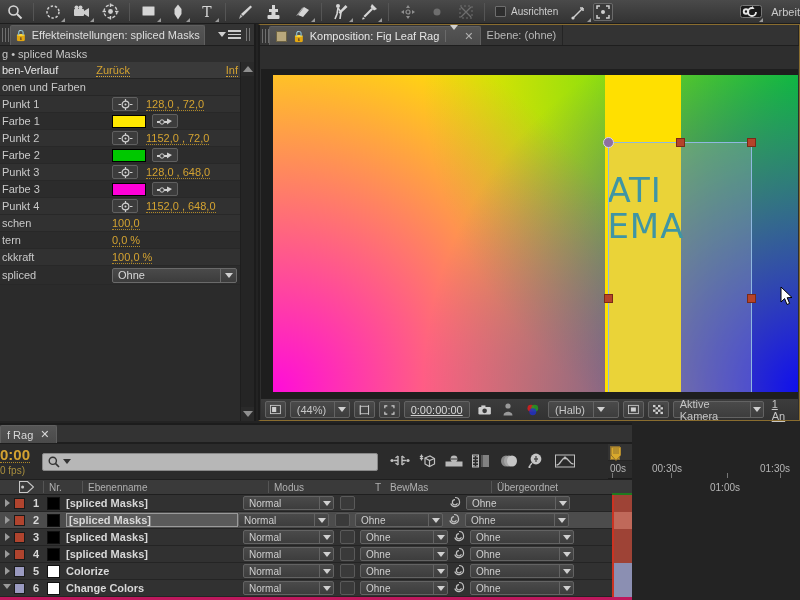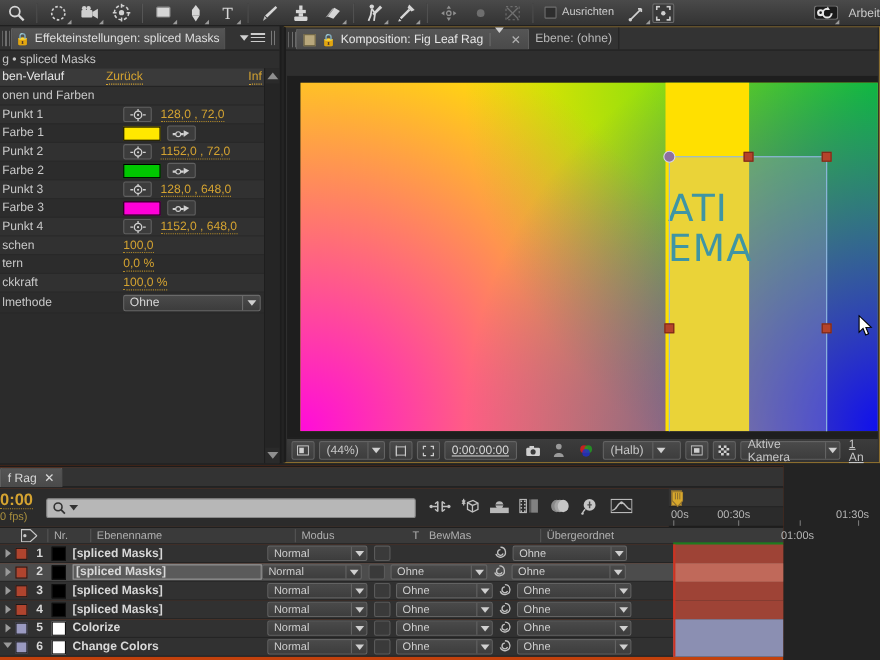--- a/index.html
+++ b/index.html
@@ -168,21 +168,21 @@
      justify-content:center; color:#cfcfcf; font-size:11px; padding:0 4px;text-decoration:underline;}
   .cbtn.flat { background:none; border:none; }
   .csel { height:17px; background:linear-gradient(to bottom,#4a4a4a,#3d3d3d);
      border:1px solid #636363; border-radius:2px; display:flex; align-items:center;
      color:#c6c6c6; font-size:11px; padding:0 0 0 6px; }
   .csel .dd-arrow { margin-left:8px; width:15px; height:100%; border-left:1px solid #636363;
      display:flex; align-items:center; justify-content:center; }
   .tcode { color:#d8d8d8; font-size:11px; padding:0 6px; }
 
   
-  .tl-panel { position:absolute; left:0; top:423px; width:712px; height:177px; background:#c2410c;
+  .tl-panel { position:absolute; left:0; top:423px; width:632px; height:177px; background:#be185d;
      border-top:2px solid #1c1c1c; }
   .tl-tabbar { height:19px; background:#333; display:flex; align-items:stretch;
      border-bottom:1px solid #1e1e1e; }
   .tl-tab { display:flex; align-items:center; padding:0 6px; font-size:11px; color:#d8d8d8;
      background:linear-gradient(to bottom,#555,#4a4a4a); border:1px solid #5f5f5f;
      border-bottom:none; border-radius:2px 2px 0 0; }
   .tl-tab .x { margin-left:7px; }
   .tl-rest { flex:1; background:#333; border-bottom:1px solid #1e1e1e; }
 
   .tl-ctrlbar { height:35px; display:flex; align-items:center; background:#2b2b2b;
@@ -502,21 +502,21 @@
         </div>
         <div class="ec-row alt">
           <span class="plabel">tern</span>
           <span class="pvalue">0,0 %</span>
         </div>
         <div class="ec-row">
           <span class="plabel">ckkraft</span>
           <span class="pvalue">100,0 %</span>
         </div>
         <div class="ec-row alt" style="height:19px;">
-          <span class="plabel">lmethode</span>
+          <span class="plabel">spliced</span>
           <span class="dropdown">
             <span>Ohne</span>
             <span class="dd-arrow">
                 <span class="dd-tri"></span>
               </span>
           </span>
         </div>
       </div>
 
       <div class="ec-scroll">

